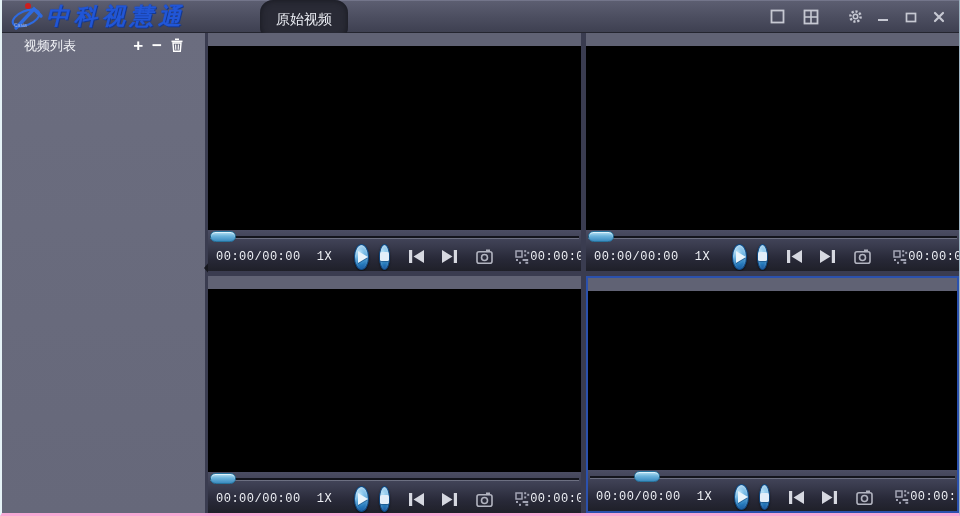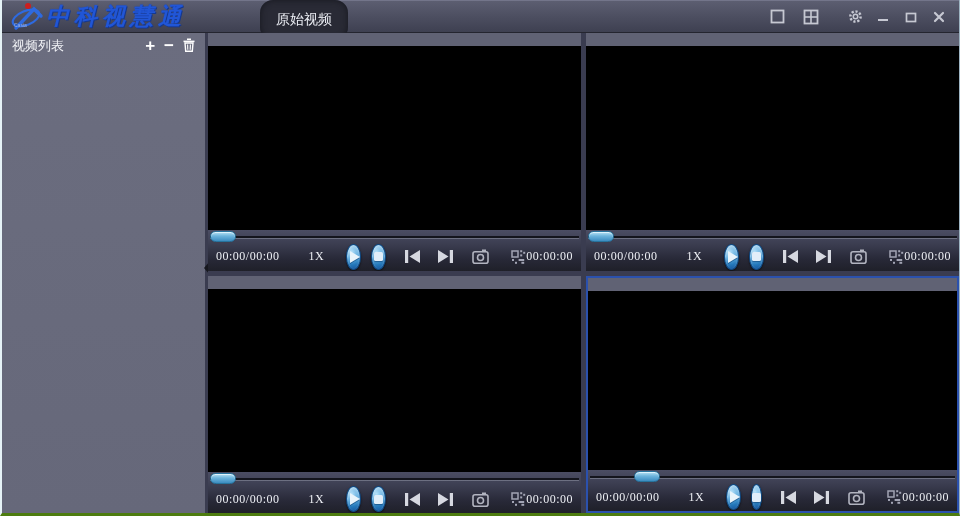--- a/index.html
+++ b/index.html
@@ -2,21 +2,21 @@
 <html><head>
 <meta charset="utf-8">
 <style>
   * { margin:0; padding:0; box-sizing:border-box; }
   html,body { background:#ffffff; font-family:"Liberation Sans", sans-serif; }
   .window {
     position:relative; width:960px; height:516px; overflow:hidden;
     background:#3a3c50;
     border-left:2px solid #e6f3f7;
     border-right:1px solid #9db4c2;
-    border-bottom:3px solid #4d7c0f;
+    border-bottom:3px solid #f9a8d4;
   }
   
   .titlebar {
     position:absolute; left:0; top:0; right:0; height:33px;
     background:linear-gradient(180deg,#5d5f72 0%,#4b4d5f 55%,#3d3f50 100%);
     box-shadow:inset 0 1px 0 #73758a, inset 0 -1px 0 #24252f;
   }
   .logo { position:absolute; left:8px; top:2px; height:29px; display:flex; align-items:center; }
   .logo-text {
     color:#2156d6; font-size:23px; font-weight:bold; letter-spacing:5px;
@@ -30,21 +30,21 @@
   .tab.active { background:#292a35; box-shadow:inset 0 0 6px #16171e; }
   .tab1 { left:258px; } .tab2 { left:346px; }
   .contact { position:absolute; left:520px; top:0; height:33px; display:flex; align-items:center;
     color:#e8eaf0; font-size:13px; cursor:pointer; }
   .win-icons { position:absolute; right:10px; top:0; height:33px; display:flex; align-items:center; }
   .win-btn { display:flex; align-items:center; justify-content:center; width:20px; height:20px; cursor:pointer; }
   .gap14 { margin-left:14px; } .gap24 { margin-left:24px; } .gap8 { margin-left:8px; }
   
   .sidebar { position:absolute; left:0; top:33px; width:203px; bottom:0;
     background:linear-gradient(180deg,#6b6d7f 0%,#66687a 100%); }
-  .sidebar-header { height:26px; display:flex; align-items:center; padding:0 10px; }
+  .sidebar-header { height:26px; display:flex; align-items:center; padding:0 22px; }
   .sidebar-title { color:#f2f3f7; font-size:13px; flex:0 0 auto; }
   .sidebar-tools { margin-left:auto; display:flex; align-items:center; gap:9px; }
   .tool-glyph { color:#ffffff; font-size:17px; font-weight:bold; line-height:14px; cursor:pointer; }
   .video-list { position:absolute; left:0; right:0; top:26px; bottom:0; }
   .collapse-arrow { position:absolute; left:202px; top:261px; width:0; height:0;
     border-top:7px solid transparent; border-bottom:7px solid transparent; border-right:6px solid #17181f; cursor:pointer; }
   
   .main { position:absolute; left:206px; top:33px; right:0; bottom:0;
     display:grid; grid-template-columns:1fr 1fr; grid-template-rows:1fr 1fr; gap:5px; background:#3a3c50; }
   .player { display:flex; flex-direction:column; background:#000; overflow:hidden; }
@@ -53,22 +53,22 @@
   .video-area { flex:1 1 auto; background:#000; }
   .controls { flex:0 0 auto; height:41px; position:relative;
     background:linear-gradient(180deg,#4b4d63 0%,#3b3d50 35%,#282938 70%,#1f2029 100%); }
   .slider { position:absolute; left:0; right:0; top:0; height:14px; cursor:pointer; }
   .slider .track { position:absolute; left:2px; right:2px; top:6px; height:2px;
     background:#14151d; box-shadow:0 1px 0 rgba(190,195,210,0.35); }
   .slider .thumb { position:absolute; top:1px; width:26px; height:11px; border-radius:6px;
     background:linear-gradient(180deg,#b8e2f4 0%,#6cb4dc 45%,#3c8cc0 100%);
     border:1px solid #27749e; box-shadow:inset 0 1px 0 #ddf2fc; margin-left:2px; cursor:grab; }
   .btnrow { position:absolute; left:0; right:0; top:13px; height:28px; display:flex; align-items:center; }
-  .tm { color:#eef0f5; font-size:12px; font-family:Liberation Serif, serif; letter-spacing:0.5px; }
-  .tm-main { margin-left:8px; } .tm-speed { margin-left:29px;text-align:center; }
+  .tm { color:#eef0f5; font-size:12px; font-family:Liberation Mono, monospace; letter-spacing:0.5px; }
+  .tm-main { margin-left:8px; } .tm-speed { margin-left:16px;text-align:center; }
   .tm-clock { margin-left:auto; margin-right:8px; }
   .round-btn { width:26px; height:26px; border-radius:50%; border:1px solid #0f4a84;
     background:radial-gradient(circle at 35% 28%, #b4e0f8 0%, #5caade 38%, #2478ba 68%, #155099 100%);
     box-shadow:inset 0 2px 3px rgba(255,255,255,0.55), 0 1px 2px rgba(0,0,0,0.6);
     display:flex; align-items:center; justify-content:center; cursor:pointer; padding:0; }
   .btn-play { margin-left:22px; } .btn-stop { margin-left:10px; }
   .tri { width:0; height:0; border-top:6px solid transparent; border-bottom:6px solid transparent;
     border-left:10px solid #e9f4fb; margin-left:3px; filter:drop-shadow(0 1px 0 rgba(10,60,110,0.6)); }
   .sq { width:9px; height:9px; background:#e2eef9; border-radius:1.5px; box-shadow:0 1px 1px rgba(10,60,110,0.6); }
   .flat-btn { background:none; border:none; padding:0; display:flex; align-items:center; cursor:pointer; }

